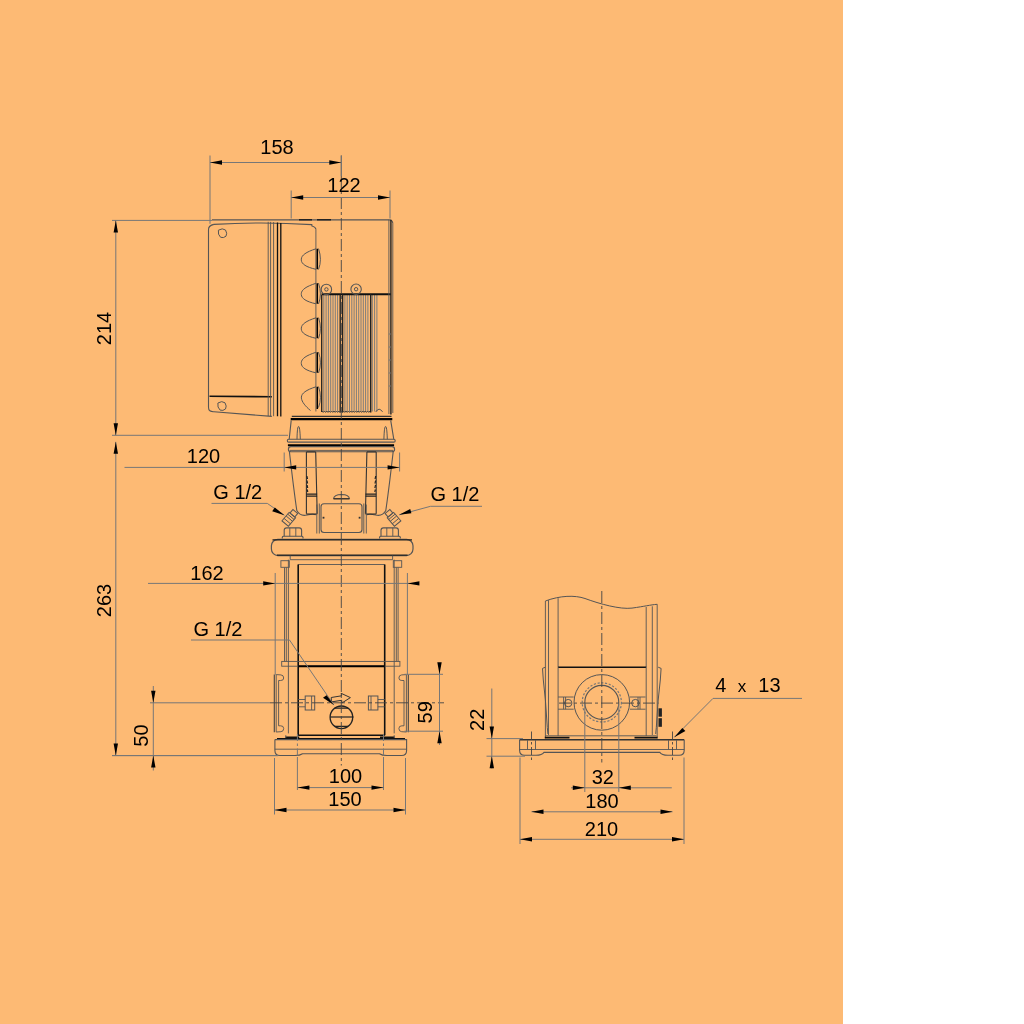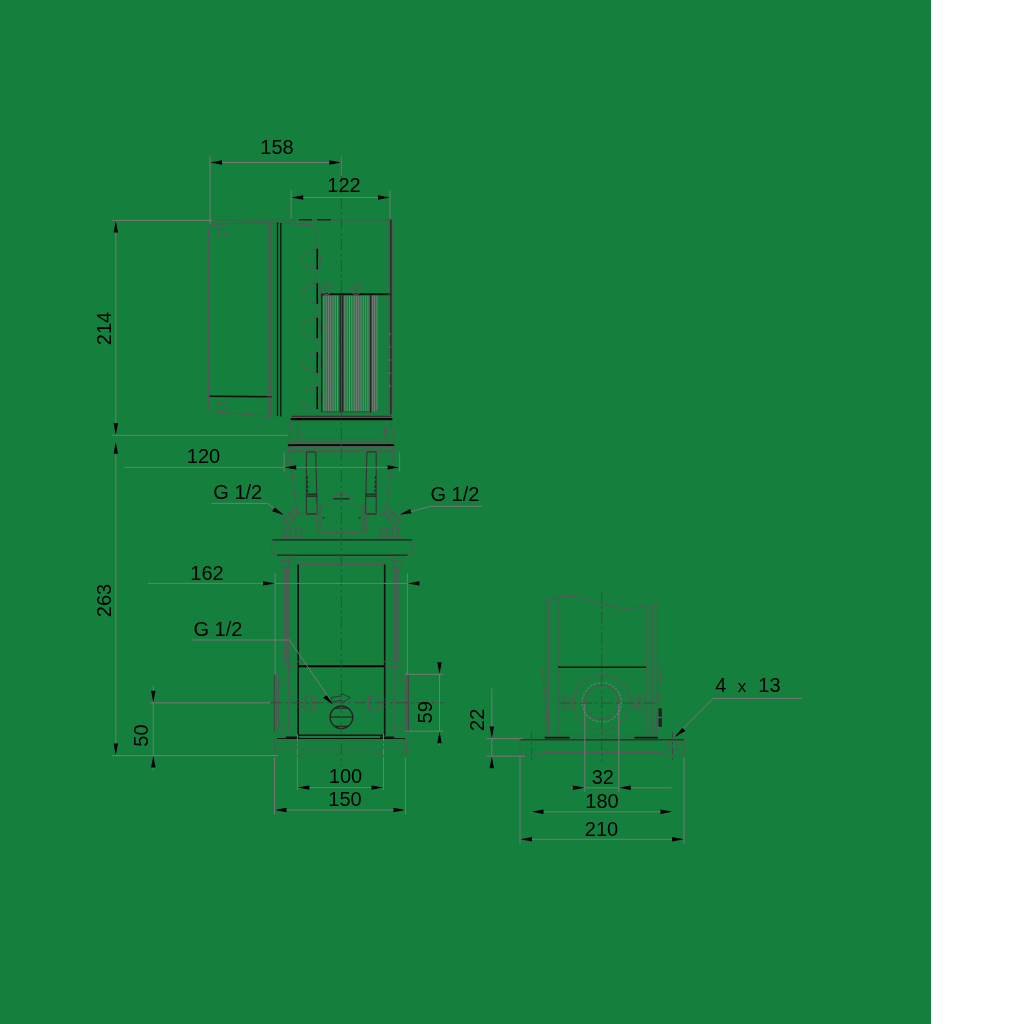--- a/index.html
+++ b/index.html
@@ -1,16 +1,16 @@
 <!DOCTYPE html>
 <html><head>
 <meta charset="utf-8">
 <style>
   html,body{margin:0;padding:0;background:#fff;}
-  #page{width:931px;height:1024px;position:relative;background:#15803d;overflow:hidden;}
+  #page{width:843px;height:1024px;position:relative;background:#fdba74;overflow:hidden;}
   svg{position:absolute;top:0;left:0;}
   text{font-family:"Liberation Sans",sans-serif;fill:#000;}
 </style>
 </head>
 <body>
 
 <div id="page">
 <svg width="1024" height="1024" viewBox="0 0 1024 1024" fill="none">
 <defs>
   <marker id="none"></marker>

